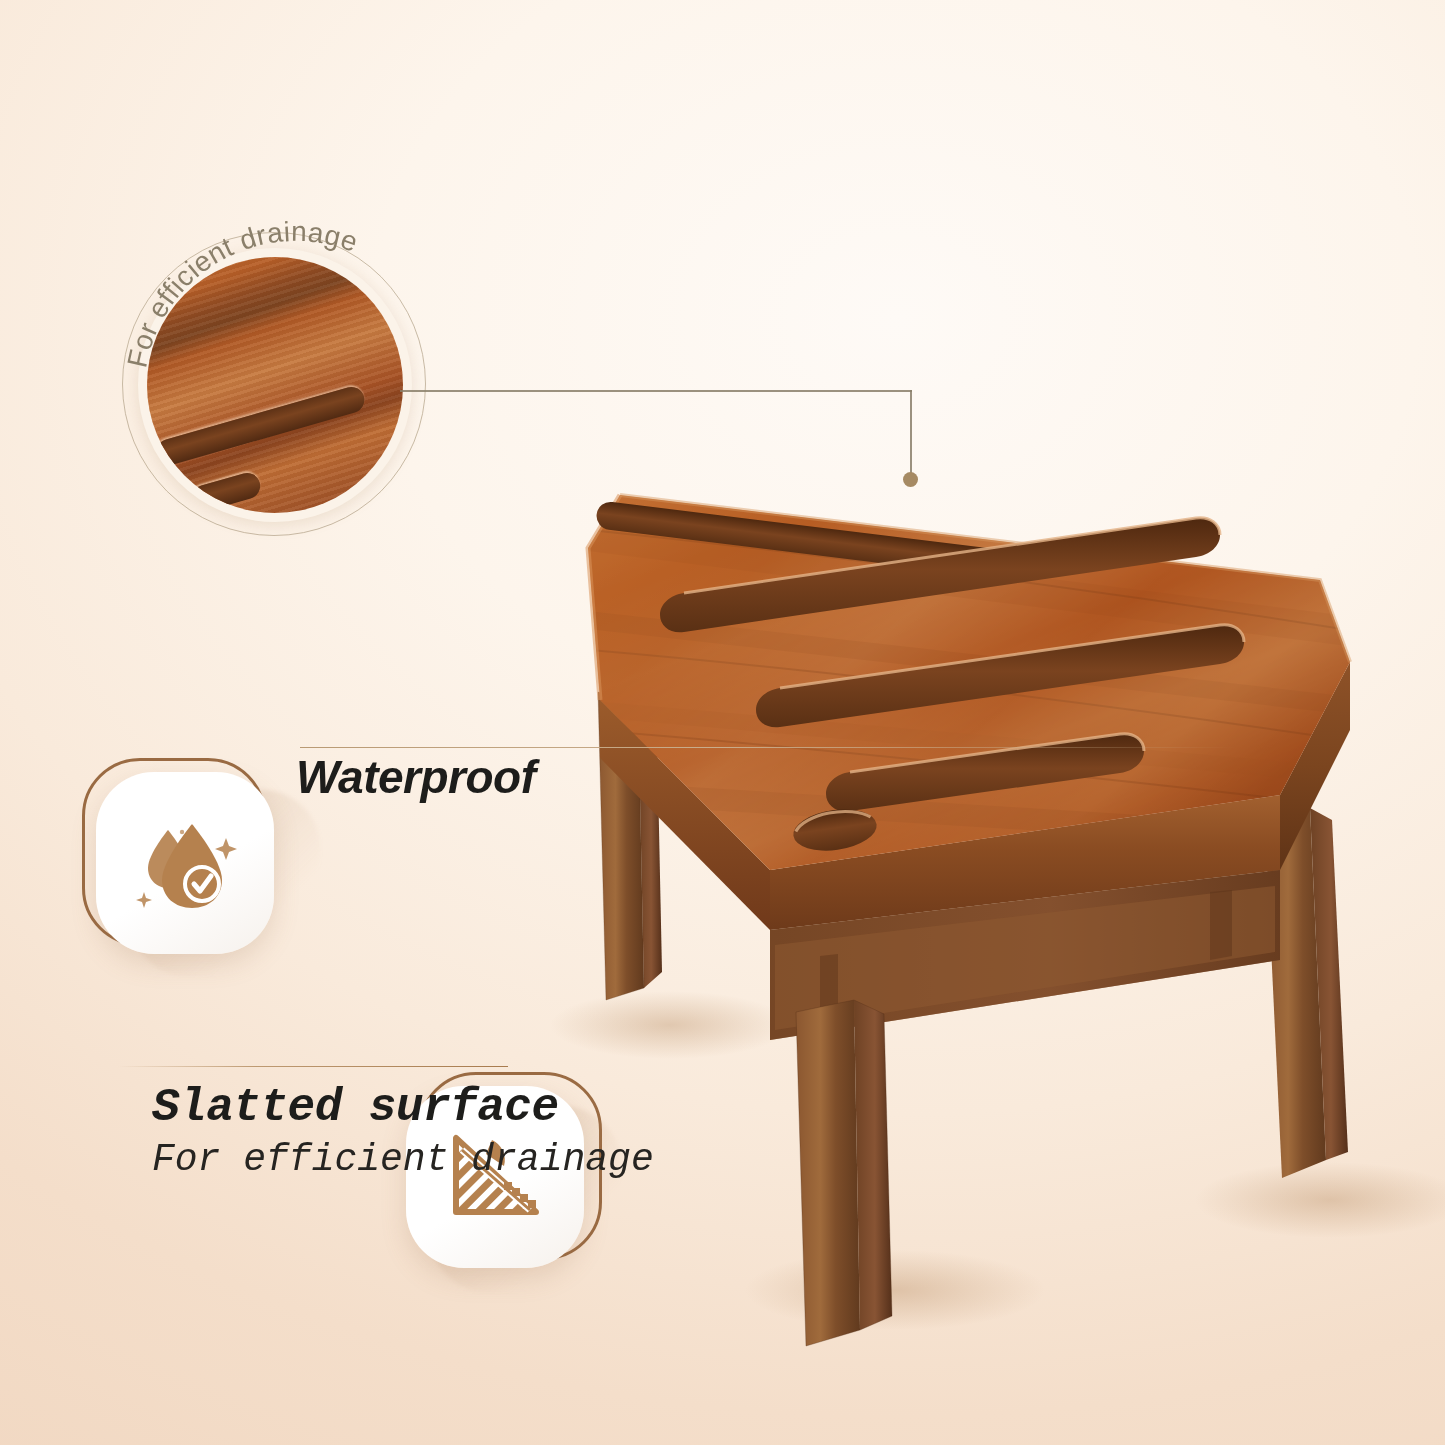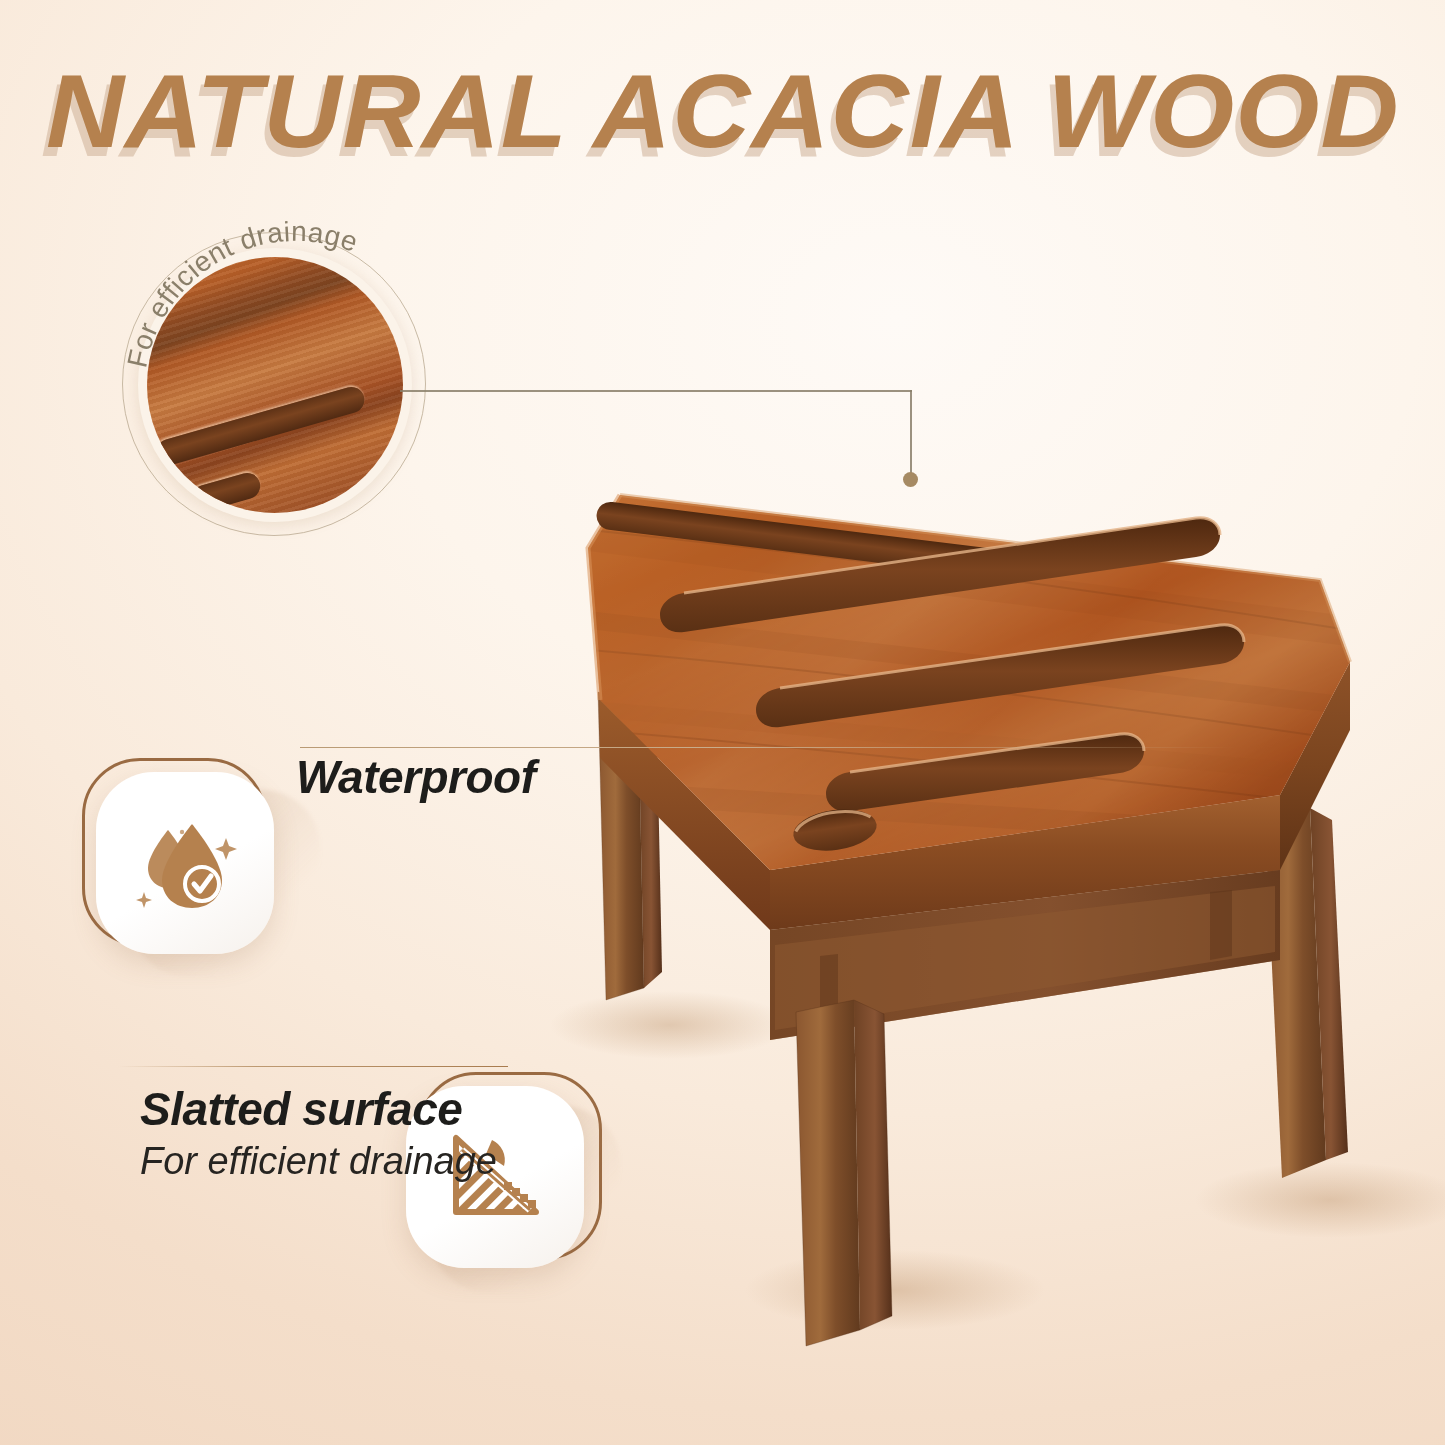--- a/index.html
+++ b/index.html
@@ -100,23 +100,20 @@
   .hairline{position:absolute;height:1.4px;}
   
   .product{position:absolute;left:520px;top:400px;width:900px;height:1000px;}
   svg{display:block;overflow:visible;}
 </style>
 </head>
 <body>
 
 <div id="stage">
 
-  <div class="title-wrap">
-    <span class="title">NATURAL ACACIA WOOD</span>
-  </div>
 
   <div class="product">
     <svg width="900" height="1000" viewBox="0 0 900 1000">
       <defs>
         <linearGradient id="topG" x1="0" y1="0" x2="0.75" y2="1">
           <stop offset="0%" stop-color="#C97A3F"></stop>
           <stop offset="18%" stop-color="#BC6226"></stop>
           <stop offset="34%" stop-color="#C3733A"></stop>
           <stop offset="52%" stop-color="#B05520"></stop>
           <stop offset="70%" stop-color="#C57B44"></stop>
@@ -330,19 +327,19 @@
         <path d="M50,16 A22,22 0 0 1 62,42 L44,30 Z" fill="#B5814E"></path>
         <g fill="#B5814E">
           <rect x="62" y="58" width="8" height="8"></rect>
           <rect x="70" y="64" width="8" height="8"></rect>
           <rect x="78" y="70" width="8" height="8"></rect>
           <rect x="86" y="76" width="8" height="8"></rect>
         </g>
       </svg>
     </div>
 
-    <div class="ftext" style="left:140px;top:1082px;">
+    <div class="ftext" style="left:152px;top:1082px;font-family:Liberation Mono, monospace;">
       <div class="ftitle">Slatted surface</div>
       <div class="fsub">For efficient drainage</div>
     </div>
   </div>
 
 </div>
 
 </body></html>

